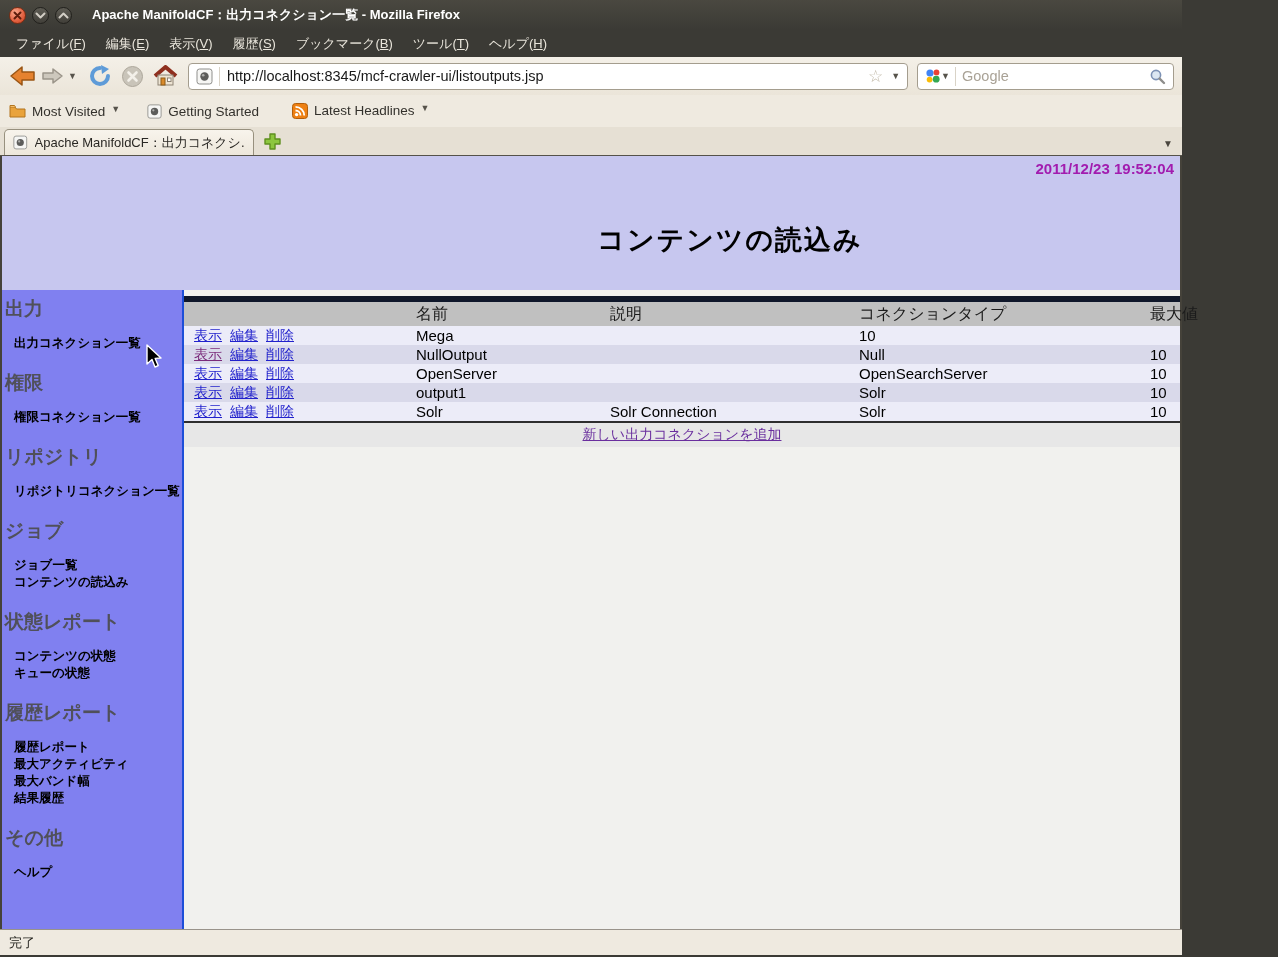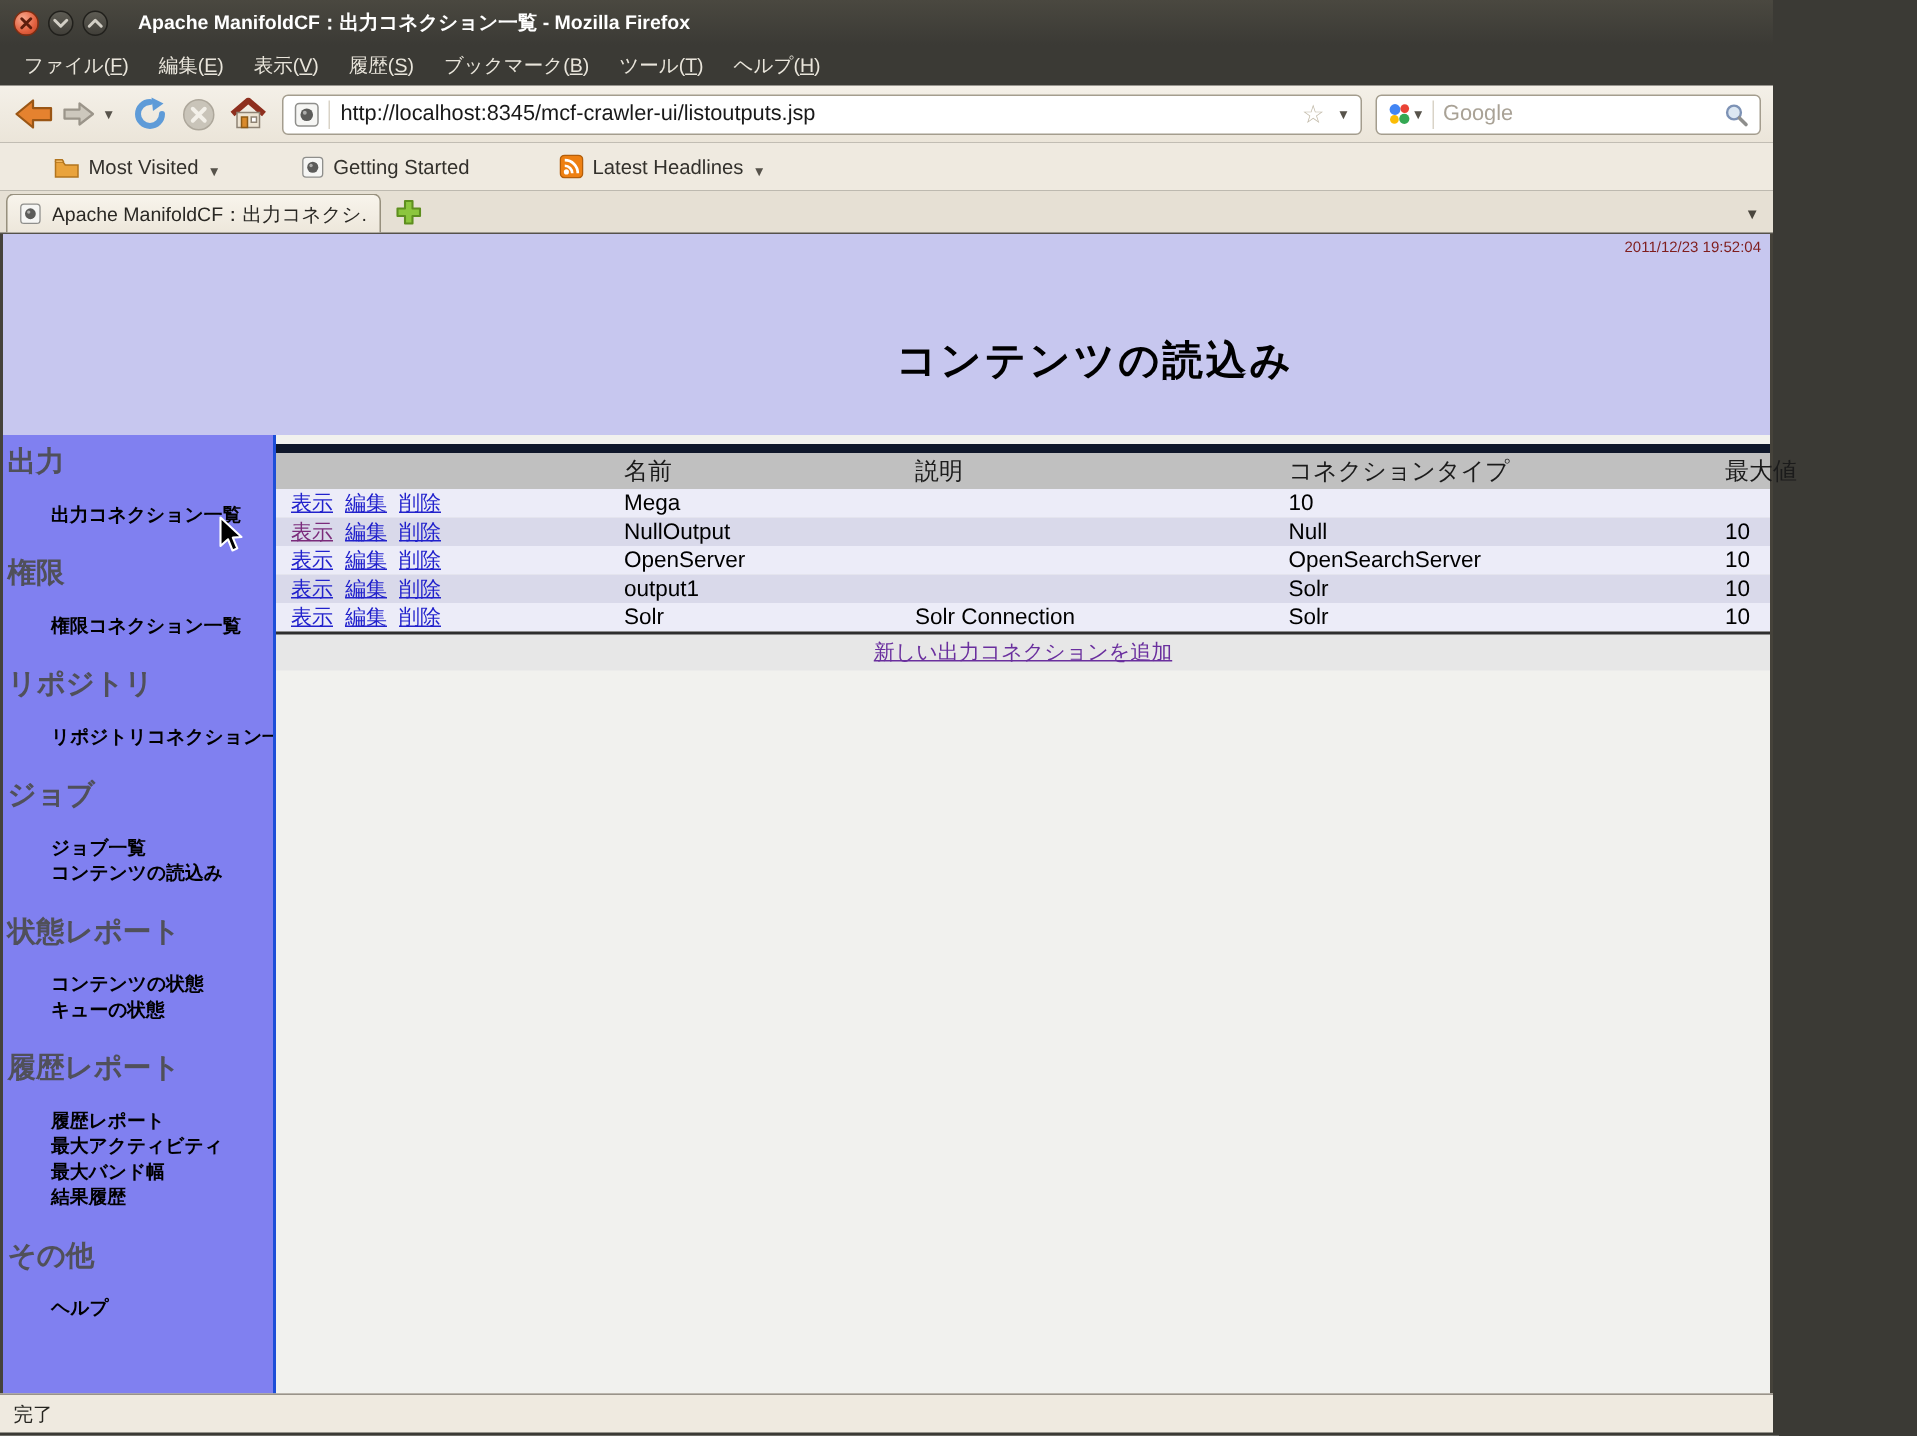--- a/index.html
+++ b/index.html
@@ -33,52 +33,52 @@
   .star { font-size:17px; color:#C2BAA9; line-height:1; margin-right:8px; }
   .searchbox { flex:0 0 252px; height:27px; background:#FFFFFF; border:1px solid #A49D8E; border-radius:4px;
                display:flex; align-items:center; padding:0 7px; }
   .search-input { flex:1; border:none; outline:none; font-size:14.5px; color:#191919; min-width:0;
                   font-family:"Liberation Sans","DejaVu Sans",sans-serif; background:transparent; }
   .search-input::placeholder { color:#A9A296; }
   .search-sep { width:1px; height:19px; background:#D9D3C7; margin:0 6px 0 5px; }
 
   
   .bookmarksbar { flex:0 0 32px; background:#EFEAE0; display:flex; align-items:center; padding-left:9px; }
-  .bm { display:flex; align-items:flex-end; gap:6px; font-size:13.5px; color:#33312C; margin-right:27px; white-space:nowrap;margin-left:27px; }
+  .bm { display:flex; align-items:flex-start; gap:6px; font-size:13.5px; color:#33312C; margin-right:27px; white-space:nowrap; }
 
   
   .tabbar { flex:0 0 29px; background:#E6E0D4; border-bottom:1px solid #55524A; display:flex; align-items:flex-end; position:relative; }
   .tab { width:250px; height:26px; background:linear-gradient(#F8F4EC,#EDE7DB); border:1px solid #97907E; border-bottom:none;
          border-radius:5px 5px 0 0; margin-left:4px; display:flex; align-items:center; gap:7px; padding:0 8px;
          font-size:13px; color:#2A2824; }
   .tab-title { white-space:nowrap; overflow:hidden; }
   .newtab-btn { margin:0 0 4px 9px; display:flex; }
   .alltabs-btn { position:absolute; right:9px; bottom:6px; font-size:10px; color:#4A463E; }
 
   
   .viewport { flex:1; min-height:0; display:flex; flex-direction:column;
               border-left:2px solid #45423A; border-right:2px solid #45423A; background:#F1F1EE; }
   .page-header { flex:0 0 134px; background:#C7C7EF; position:relative; }
   .logo { position:absolute; left:2px; top:2px; width:302px; height:128px; display:flex; align-items:center; }
   .logo-text { margin-left:3px; margin-top:-8px; }
   .logo-line1 { font-family:"Liberation Serif","DejaVu Serif",serif; font-size:25px; color:#0E0E0E; }
   .logo-line2 { font-family:"Liberation Serif","DejaVu Serif",serif; font-size:31px; font-weight:bold; color:#13796A; }
   .logo-tm { font-size:10px; color:#0E0E0E; vertical-align:14px; font-weight:normal; letter-spacing:1px; }
-  .timestamp { position:absolute; top:4px; right:6px; font-size:10px; font-weight:normal; color:#7f1d1d; }
+  .timestamp { position:absolute; top:4px; right:6px; font-size:15px; font-weight:bold; color:#a21caf; }
   .page-title { position:absolute; left:302px; right:24px; top:66px; text-align:center;
                 font-size:27px; font-weight:bold; color:#000; letter-spacing:2px; }
 
   .page-body { flex:1; min-height:0; display:flex; }
 
   
   .sidebar { flex:0 0 182px; background:#8080F0; border-right:2px solid #1d4ed8; padding:4px 0 0 0; overflow:hidden; }
   .side-header { font-size:19px; font-weight:bold; color:#50505A; padding-left:3px; margin-top:20px; line-height:22px; }
   .side-header.first { margin-top:4px; }
   .side-items { margin-top:15px; }
-  .side-item { font-size:12.5px; font-weight:bold; color:#000; padding-left:32px; line-height:17px; cursor:pointer; white-space:nowrap; }
+  .side-item { font-size:12.5px; font-weight:bold; color:#000; padding-left:12px; line-height:17px; cursor:pointer; white-space:nowrap; }
 
   
   .main { flex:1; min-width:0; background:#F1F1EE; }
   .conn-table { margin-top:6px; border-top:6px solid #0f172a; }
   .thead, .trow { display:grid; grid-template-columns:224px 194px 249px 291px 1fr; align-items:center; }
   .thead { background:#C0C0C0; height:24px; font-size:16px; color:#1B1B1B; }
   .thead > div { padding-left:8px; white-space:nowrap; }
   .trow { height:19px; font-size:15px; color:#000; }
   .trow > div { padding-left:8px; white-space:nowrap; }
   .trow.light { background:#ECECF8; }

